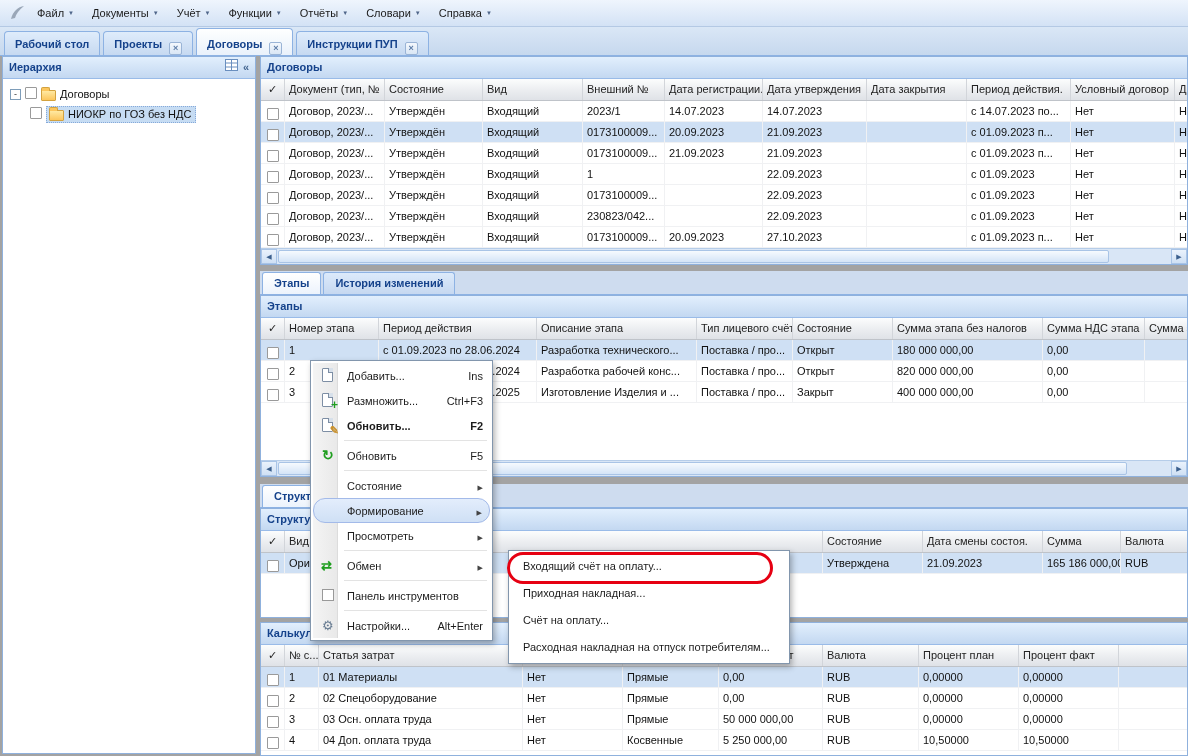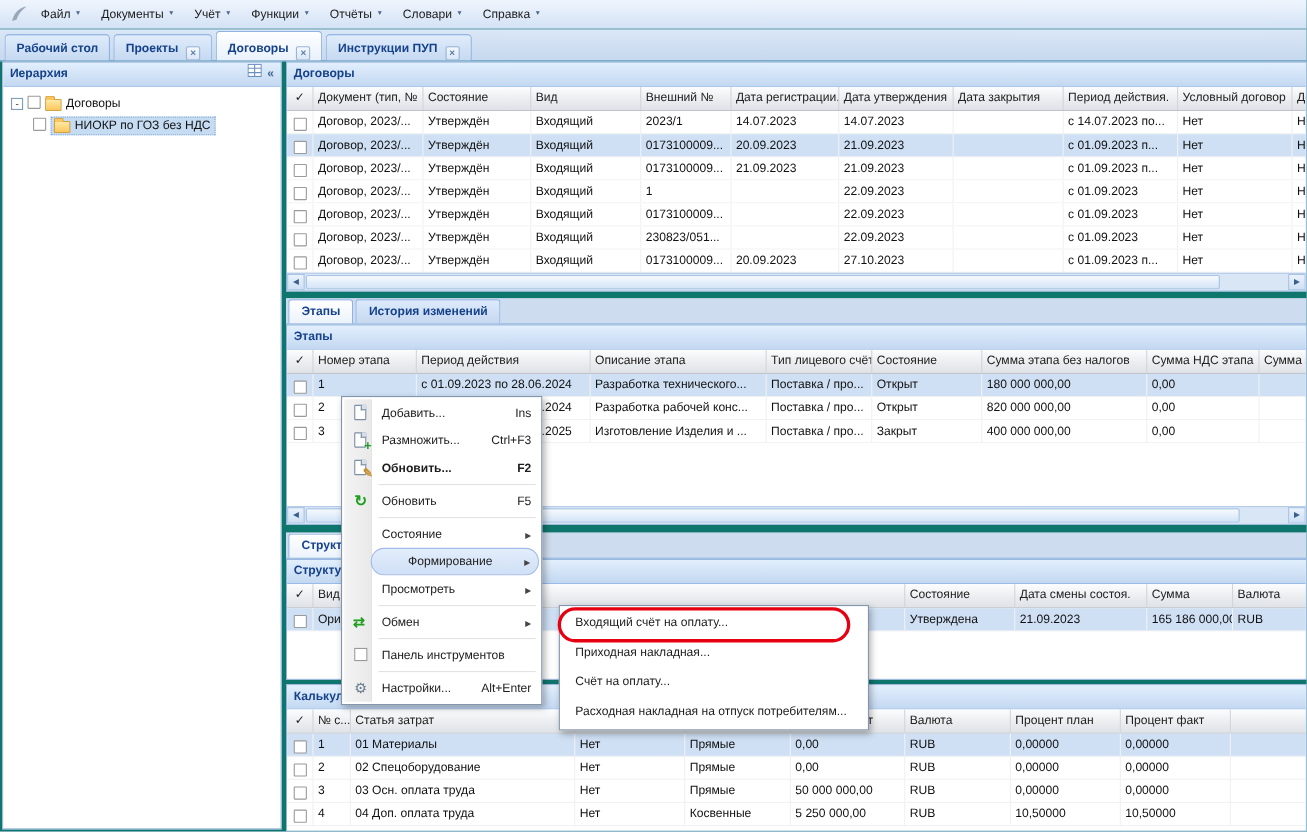--- a/index.html
+++ b/index.html
@@ -1,18 +1,18 @@
 <!DOCTYPE html>
 <html><head>
 <meta charset="utf-8">
 <style>
   * { margin:0; padding:0; box-sizing:border-box; }
   html,body { background:#c9d9ec; }
   body { font-family:"Liberation Sans", sans-serif; font-size:11px; color:#111; }
-  #app { position:relative; width:1188px; height:756px; background:#0f766e; overflow:hidden; }
+  #app { position:relative; width:1188px; height:756px; background:#a3a3a3; overflow:hidden; }
 
   
   .menubar { position:absolute; left:0; top:0; width:1188px; height:27px;
     background:linear-gradient(#eff5fd,#d3e2f5); border-bottom:1px solid #b4c9e4;
     display:flex; align-items:center; padding-left:6px; }
   .logo { width:22px; height:20px; display:flex; align-items:center; justify-content:center; }
   .mitem { padding:0 9px; height:27px; line-height:26px; color:#1b1b1b; cursor:default; white-space:nowrap; }
   .darr { display:inline-block; margin-left:4px; }
   .darr:after { content:"▼"; font-size:6px; color:#4f6documents68a; color:#4f668a; vertical-align:2px; }
 
@@ -101,21 +101,21 @@
     border:1px solid #8296ad; box-shadow:2px 3px 6px rgba(0,0,0,.3); padding:2px; z-index:50; }
   .menu .gutter { position:absolute; left:2px; top:2px; bottom:2px; width:25px;
     background:linear-gradient(90deg,#f4f4f4,#e9e9e9); border-right:1px solid #dcdcdc; }
   .mi { position:relative; height:25px; display:flex; align-items:center;
     padding:0 7px 0 34px; color:#1c1c1c; }
   .mi .sc { margin-left:auto; padding-left:12px; }
   .mi .subarr { margin-left:auto; }
   .mi .subarr:after { content:"▶"; font-size:7px; color:#444; }
   .mi.bold { font-weight:bold; }
   .mi.hover { background:linear-gradient(#e3edfc,#cfe0f5); border:1px solid #a3bae9;
-    border-radius:12px; height:25px; padding-left:33px;margin-left:24px; }
+    border-radius:12px; height:25px; padding-left:33px; }
   .msep { height:1px; background:#e3e3e3; margin:2px 3px 2px 31px; }
   .ico { position:absolute; left:7px; top:5px; width:17px; height:16px; }
   .ico-doc { left:9px; top:5px; width:11px; height:14px; background:#fff;
     border:1px solid #7d8ea4; border-radius:1px; }
   .ico-doc:before { content:""; position:absolute; right:-1px; top:-1px; width:4px; height:4px;
     background:#d7e0ea; border-left:1px solid #7d8ea4; border-bottom:1px solid #7d8ea4; }
   .ico-doc.plus:after { content:"+"; position:absolute; right:-6px; bottom:-6px;
     color:#1f9e1f; font-weight:bold; font-size:12px; }
   .ico-doc.pencil:after { content:"✎"; position:absolute; right:-7px; bottom:-6px;
     color:#c8912f; font-size:11px; }
@@ -291,21 +291,21 @@
     <div class="gcell c8">с 01.09.2023</div>
     <div class="gcell c9">Нет</div>
     <div class="gcell c-last">Нет</div>
   </div>
 
   <div class="grow">
     <div class="gcell c0"><span class="cb"></span></div>
     <div class="gcell c1">Договор, 2023/...</div>
     <div class="gcell c2">Утверждён</div>
     <div class="gcell c3">Входящий</div>
-    <div class="gcell c4">230823/051...</div>
+    <div class="gcell c4">230823/042...</div>
     <div class="gcell c5"></div>
     <div class="gcell c6">22.09.2023</div>
     <div class="gcell c7"></div>
     <div class="gcell c8">с 01.09.2023</div>
     <div class="gcell c9">Нет</div>
     <div class="gcell c-last">Нет</div>
   </div>
 
   <div class="grow">
     <div class="gcell c0"><span class="cb"></span></div>

